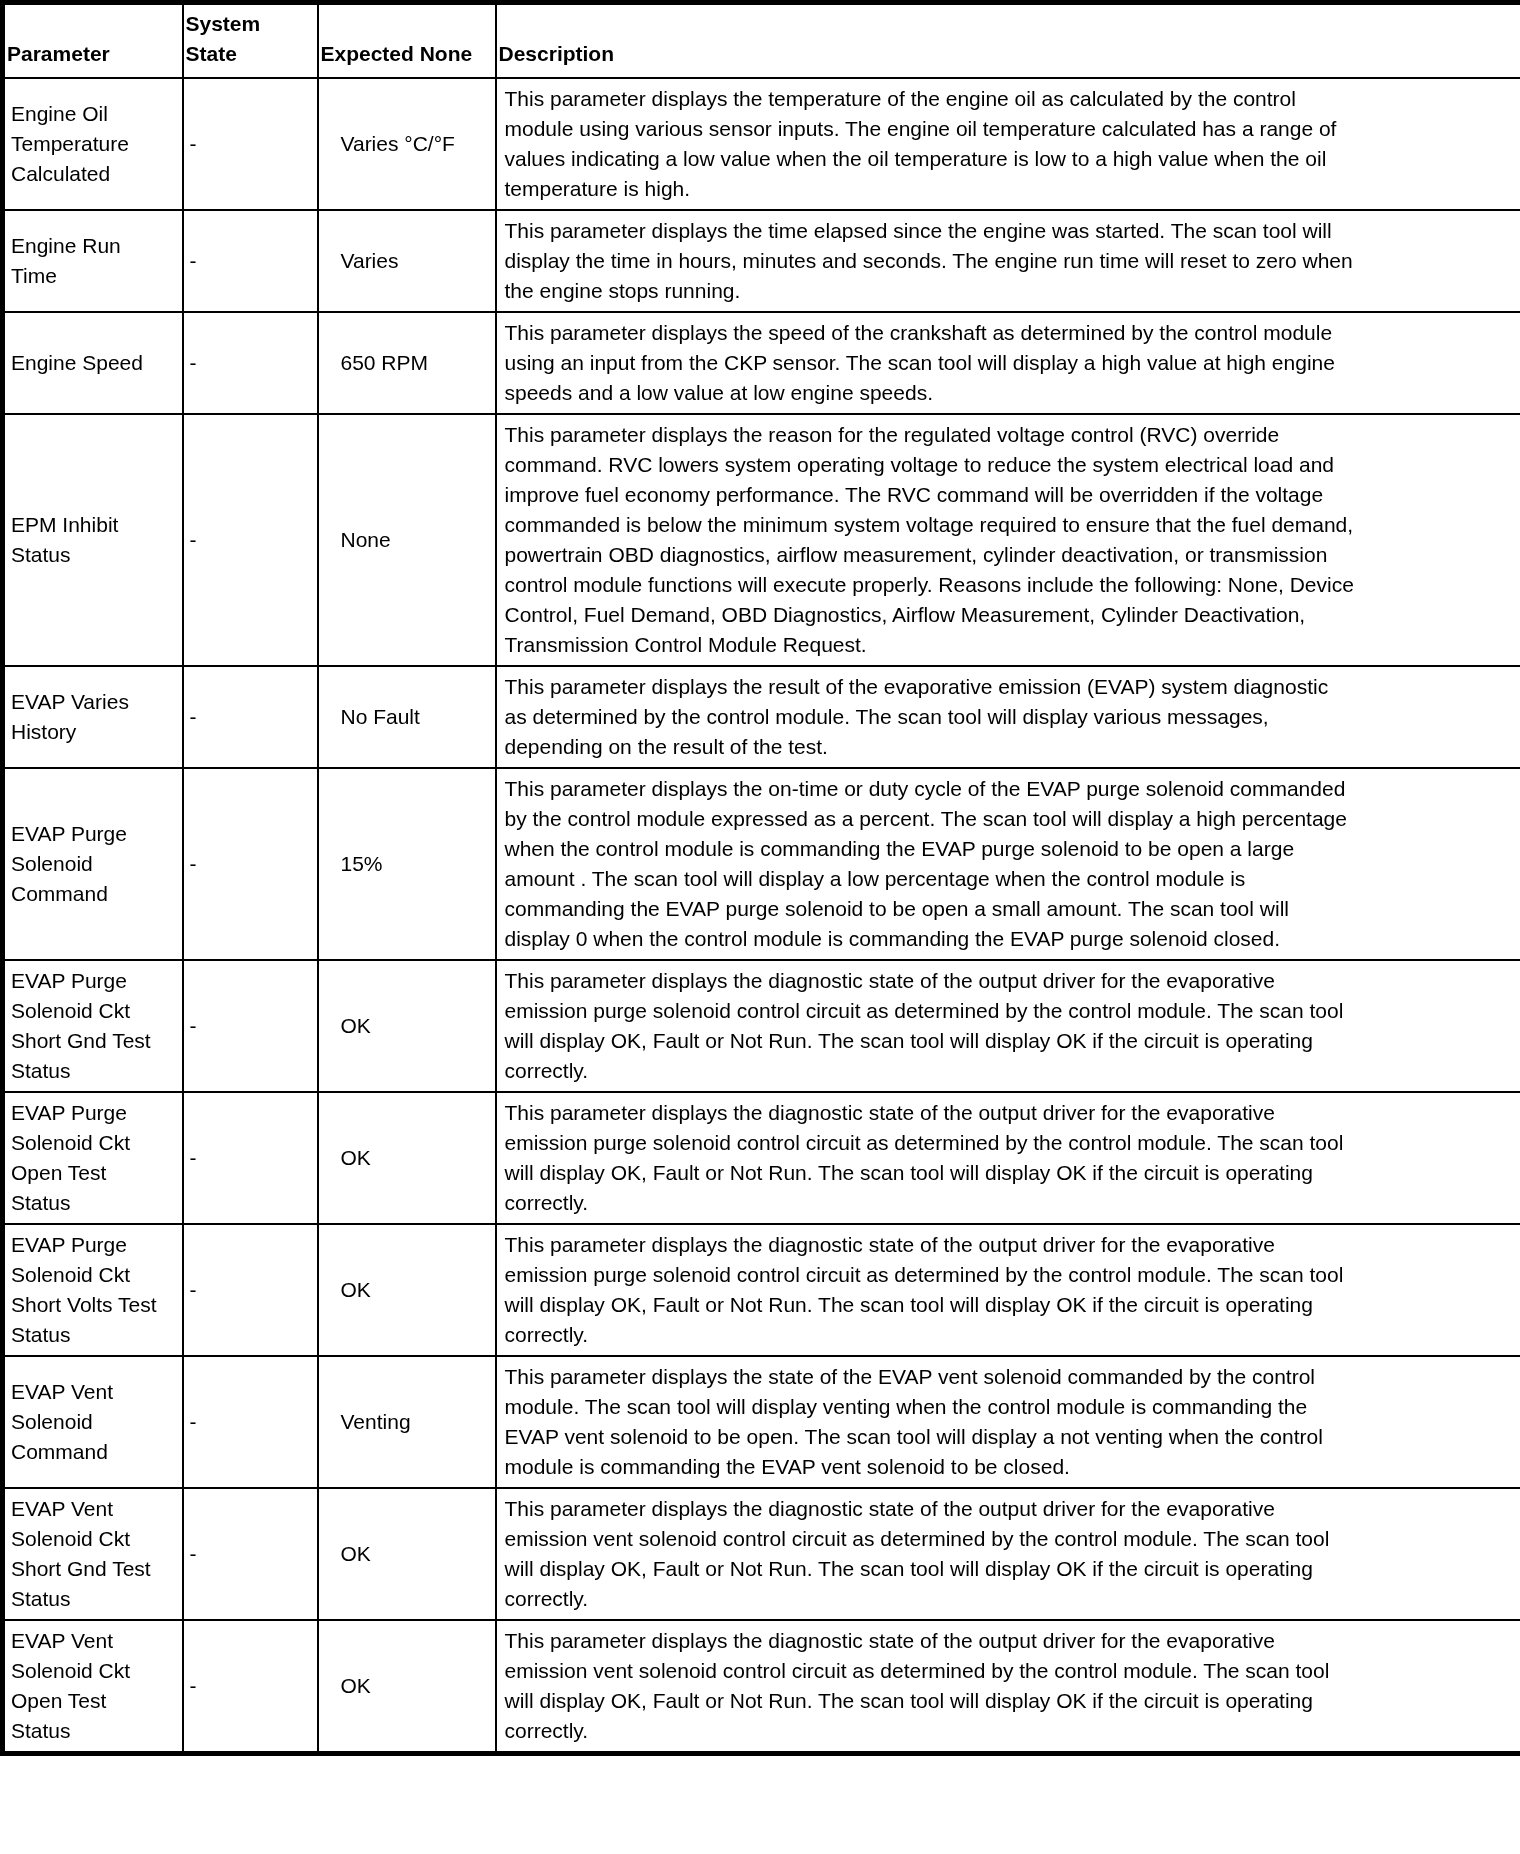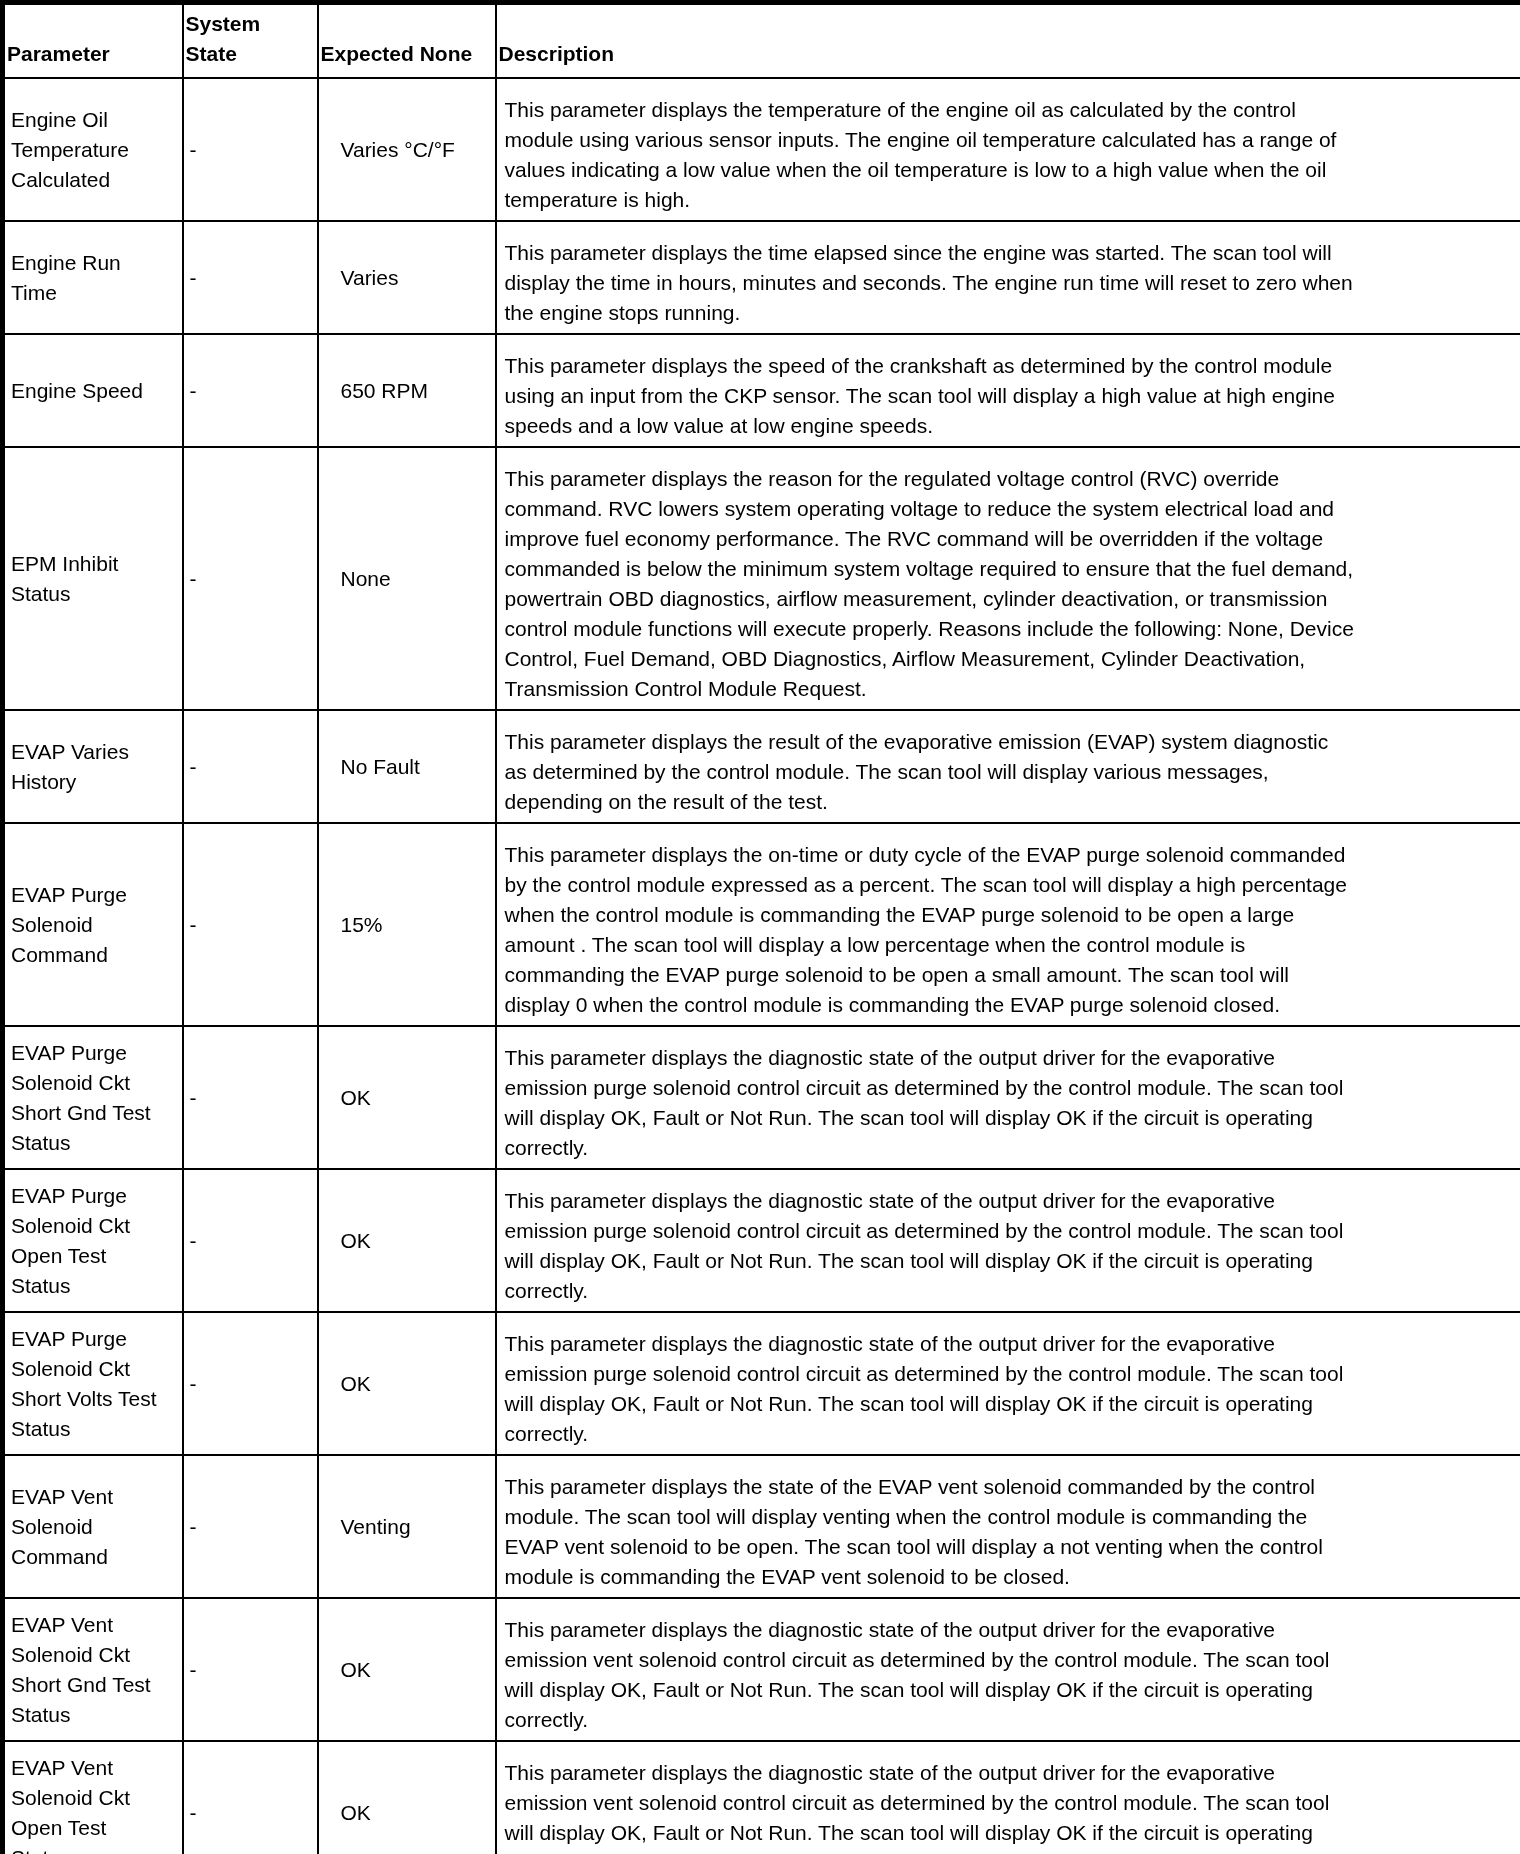--- a/index.html
+++ b/index.html
@@ -47,21 +47,20 @@
     padding: 5px 6px;
   }
   td.cell-value {
     padding: 5px 22px;
   }
   td.cell-desc {
     padding: 5px 8px;
   }
   .desc-inner {
     max-width: 850px;
-    margin-top: 11px;
   }
 </style>
 </head>
 <body>
 
 <table class="param-table">
   <colgroup>
     <col style="width:180px">
     <col style="width:135px">
     <col style="width:178px">

